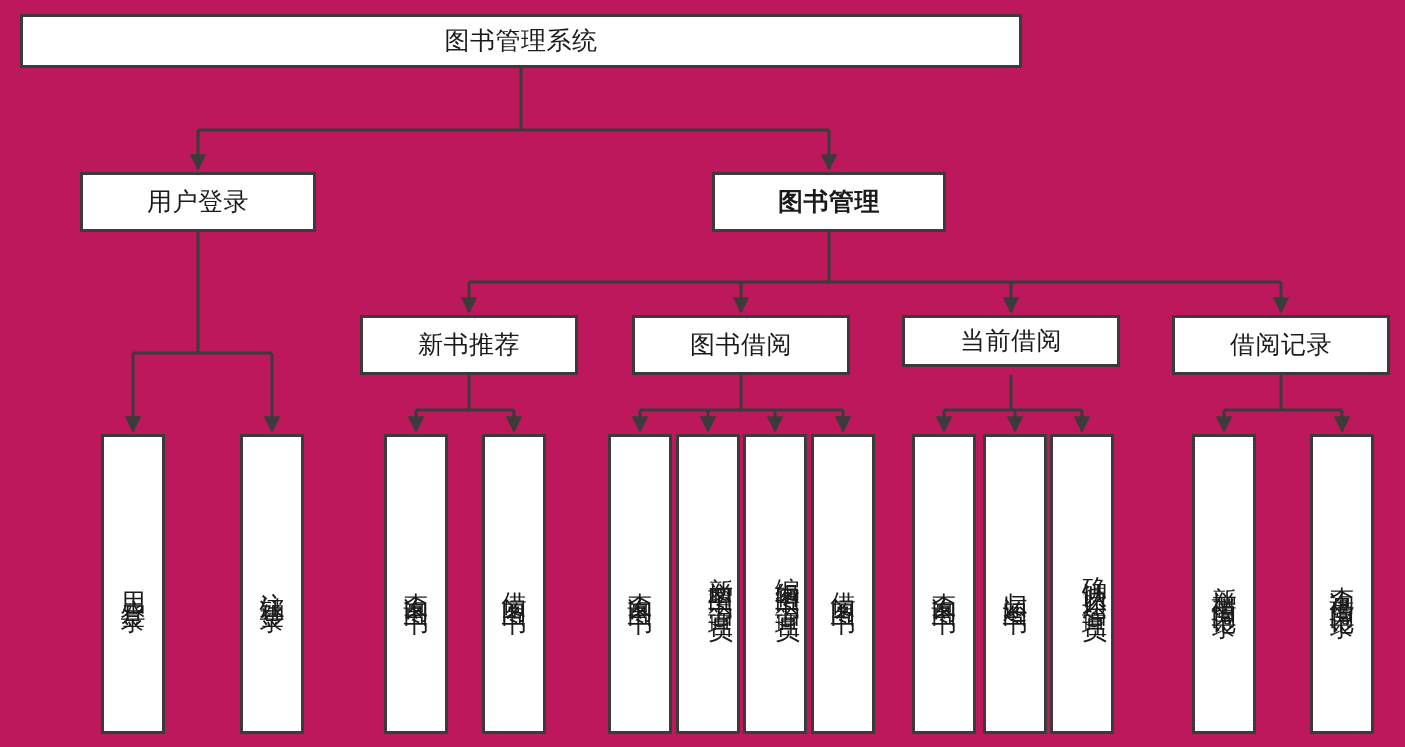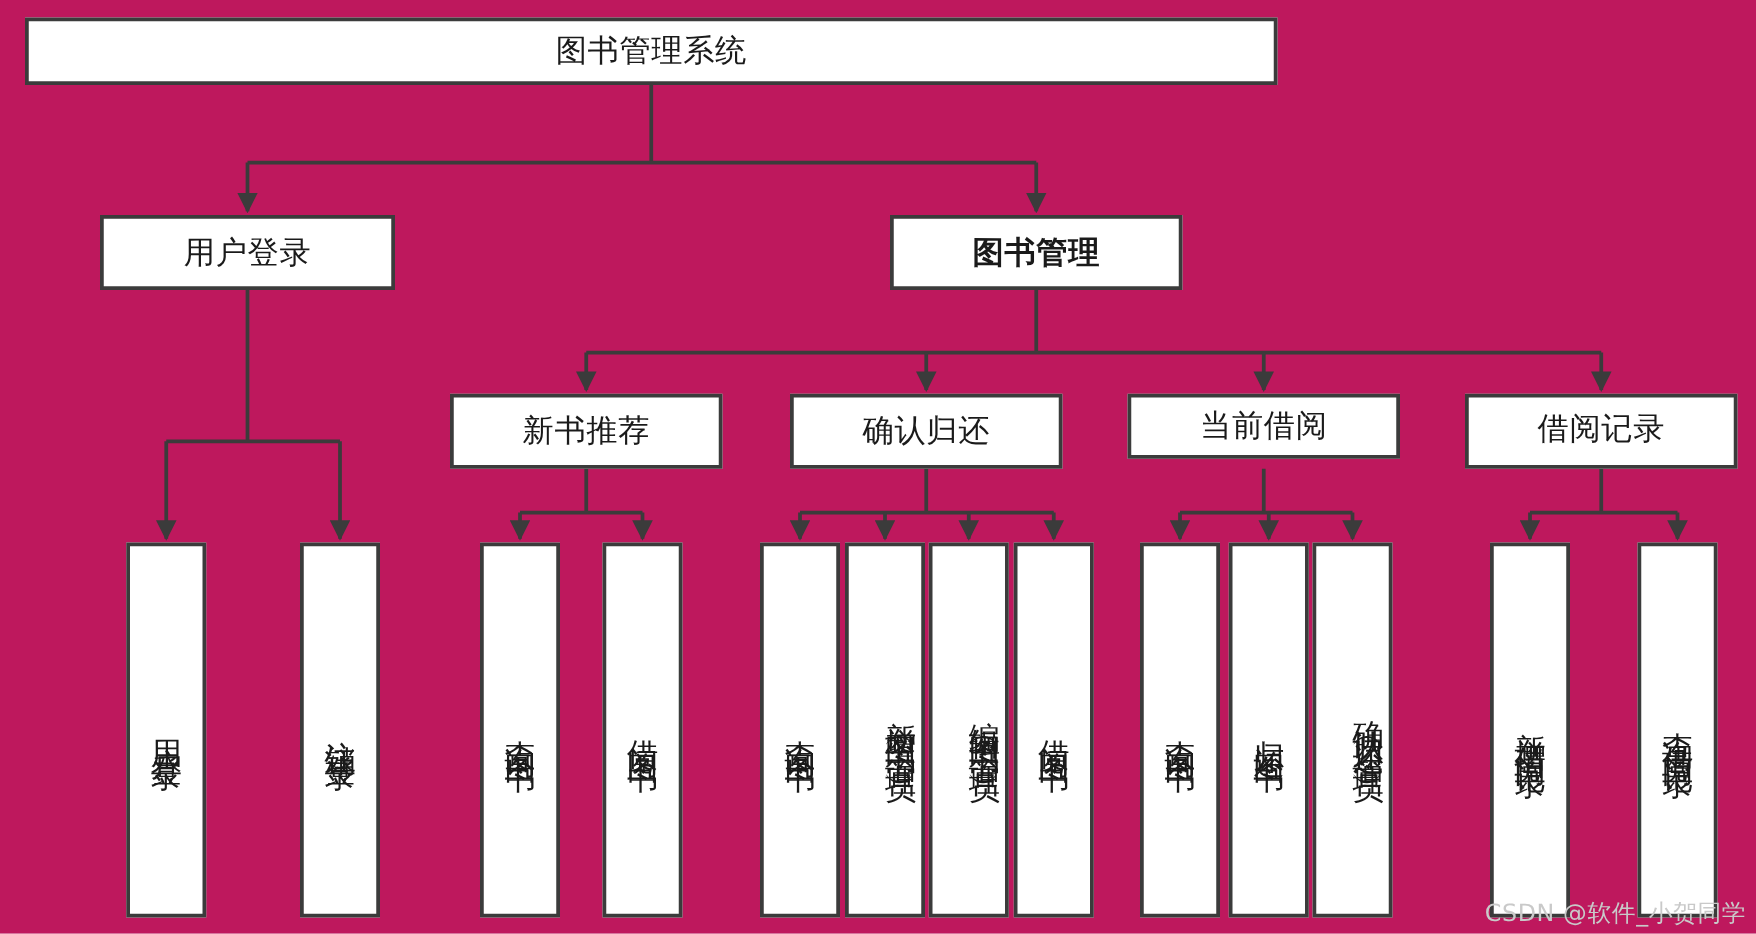--- a/index.html
+++ b/index.html
@@ -115,26 +115,26 @@
       <div class="node h" style="left: 80px; top: 172px; width: 236px; height: 60px;">
         <span>用户登录</span>
       </div>
       <div class="node h" style="left: 712px; top: 172px; width: 234px; height: 60px; font-weight: bold;">
         <span>图书管理</span>
       </div>
       <div class="node h" style="left: 360px; top: 315px; width: 218px; height: 60px;">
         <span>新书推荐</span>
       </div>
       <div class="node h" style="left: 632px; top: 315px; width: 218px; height: 60px;">
-        <span>确认归还</span>
+        <span>图书借阅</span>
       </div>
       <div class="node h" style="left: 902px; top: 315px; width: 218px; height: 52px;">
         <span>当前借阅</span>
       </div>
-      <div class="node h" style="left: 1172px; top: 315px; width: 218px; height: 60px; font-family: Liberation Mono, monospace;">
+      <div class="node h" style="left: 1172px; top: 315px; width: 218px; height: 60px;">
         <span>借阅记录</span>
       </div>
       <div class="node v" style="left: 101px; top: 434px; width: 64px; height: 300px;">
         <span>用户登录</span>
       </div>
       <div class="node v" style="left: 240px; top: 434px; width: 64px; height: 300px;">
         <span>注销登录</span>
       </div>
       <div class="node v" style="left: 384px; top: 434px; width: 64px; height: 300px;">
         <span>查询图书</span>
@@ -164,14 +164,13 @@
         <span>确认归还（管理员）</span>
       </div>
       <div class="node v" style="left: 1192px; top: 434px; width: 64px; height: 300px;">
         <span>新增借阅记录</span>
       </div>
       <div class="node v" style="left: 1310px; top: 434px; width: 64px; height: 300px;">
         <span>查询借阅记录</span>
       </div>
     </div>
 
-  <div class="watermark">CSDN @软件_小贺同学</div>
 </div>
 
 </body></html>

